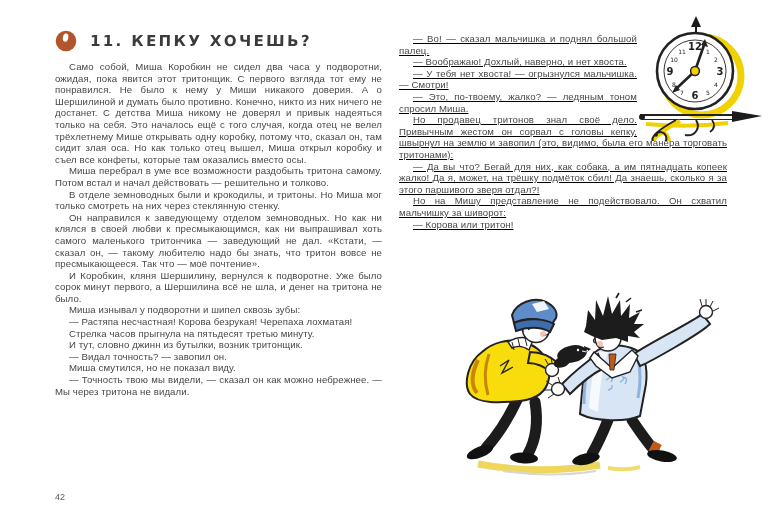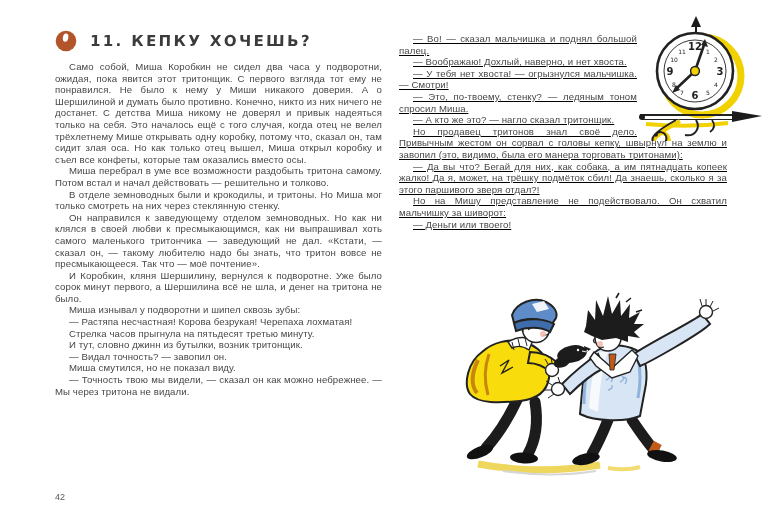--- a/index.html
+++ b/index.html
@@ -44,26 +44,25 @@
     <p>— Видал точность? — завопил он.</p>
     <p>Миша смутился, но не показал виду.</p>
     <p>— Точность твою мы видели, — сказал он как можно небрежнее. — Мы через тритона не видали.</p>
   </div>
 
   <div class="col col-right">
     <div class="clock-spacer"></div>
     <p>— Во! — сказал мальчишка и поднял большой палец.</p>
     <p>— Воображаю! Дохлый, наверно, и нет хвоста.</p>
     <p>— У тебя нет хвоста! — огрызнулся мальчишка. — Смотри!</p>
-    <p>— Это, по-твоему, стенку? — ледяным тоном спросил Миша.</p>
-    <p>— А кто же это? — нагло сказал тритонщик.</p>
+    <p>— Это, по-твоему, жалко? — ледяным тоном спросил Миша.</p>
     <p>Но продавец тритонов знал своё дело. Привычным жестом он сорвал с головы кепку, швырнул на землю и завопил (это, видимо, была его манера торговать тритонами):</p>
     <p>— Да вы что? Бегай для них, как собака, а им пятнадцать копеек жалко! Да я, может, на трёшку подмёток сбил! Да знаешь, сколько я за этого паршивого зверя отдал?!</p>
     <p>Но на Мишу представление не подействовало. Он схватил мальчишку за шиворот:</p>
-    <p>— Деньги или твоего!</p>
+    <p>— Корова или тритон!</p>
   </div>
 
   <svg class="clock-illo" viewBox="0 0 126 126">
 
     <polygon points="58,1 63,12 53,12" fill="#1c1c1c"></polygon>
     <line x1="58" y1="12" x2="58" y2="20" stroke="#1c1c1c" stroke-width="2"></line>
 
     <circle cx="64" cy="61" r="39" fill="none" stroke="#f2d100" stroke-width="7"></circle>
 
     <circle cx="57" cy="56" r="38" fill="#ffffff" stroke="#222222" stroke-width="2.6"></circle>

